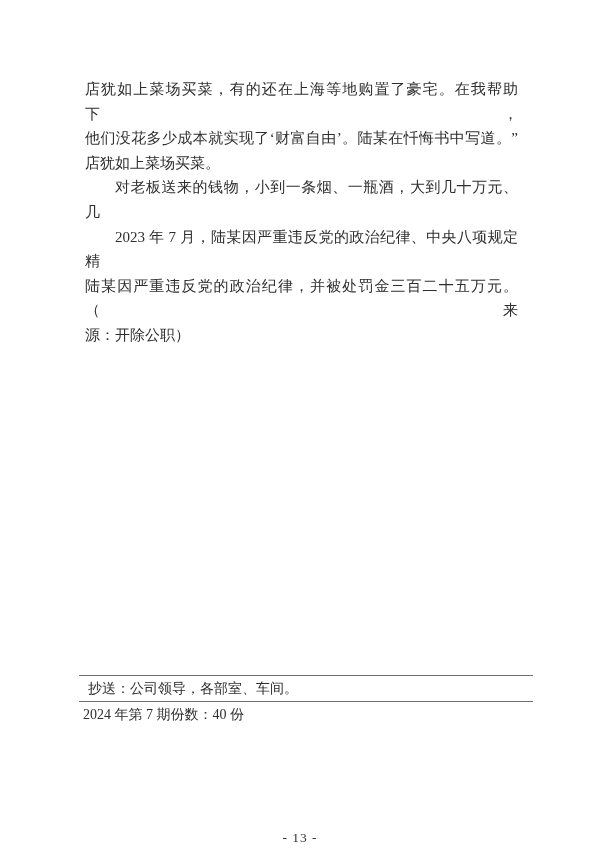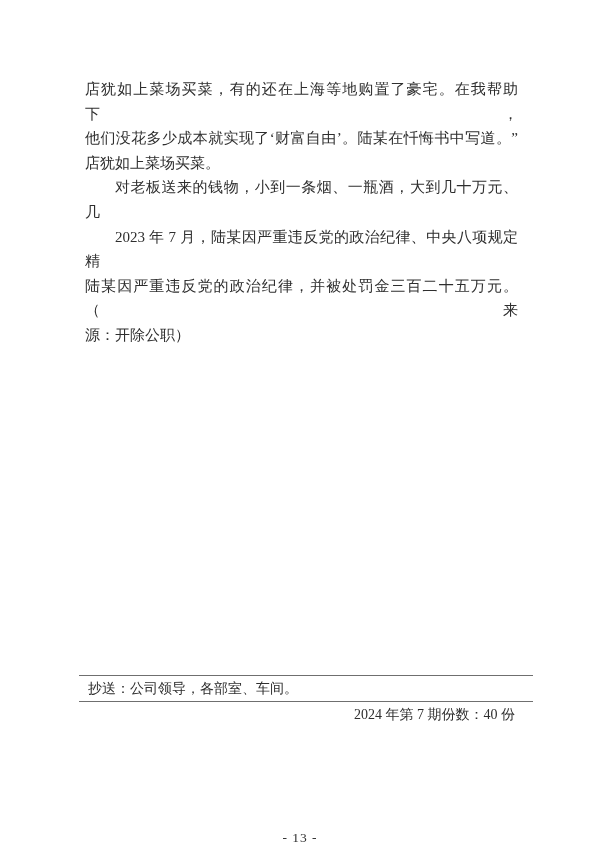--- a/index.html
+++ b/index.html
@@ -45,21 +45,21 @@
     font-size: 14px;
   }
   .footer-copy-row {
     border-top: 1.5px solid #6f6f6f;
     border-bottom: 1.5px solid #6f6f6f;
     padding: 4px 0 4px 9px;
     line-height: 17px;
   }
   .footer-issue-row {
     display: flex;
-    justify-content: flex-end;
+    justify-content: flex-start;
     padding: 4px 18px 0 4px;
     line-height: 17px;
   }
   .page-number {
     position: absolute;
     left: 0;
     width: 100%;
     top: 786px;
     text-align: center;
     font-size: 13.5px;

